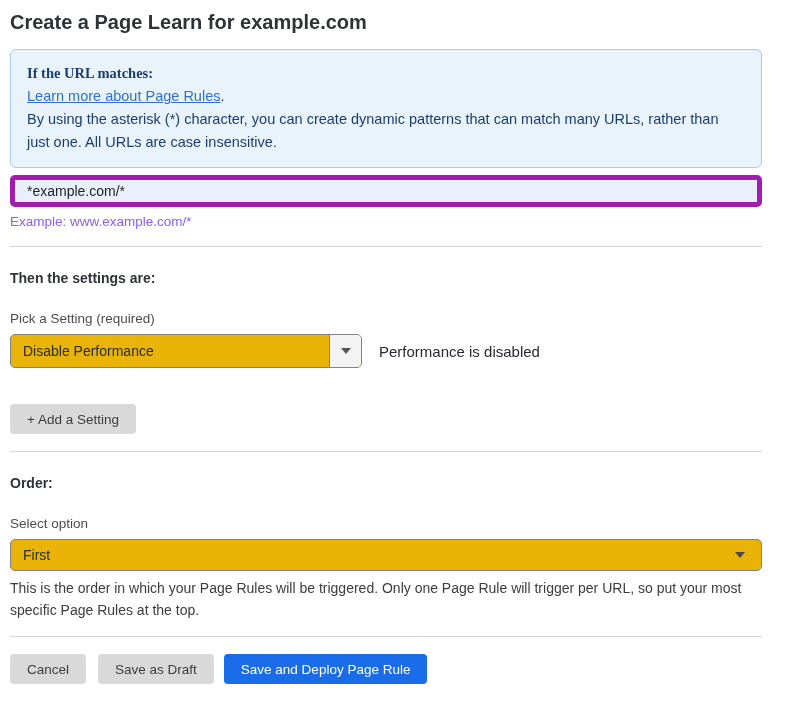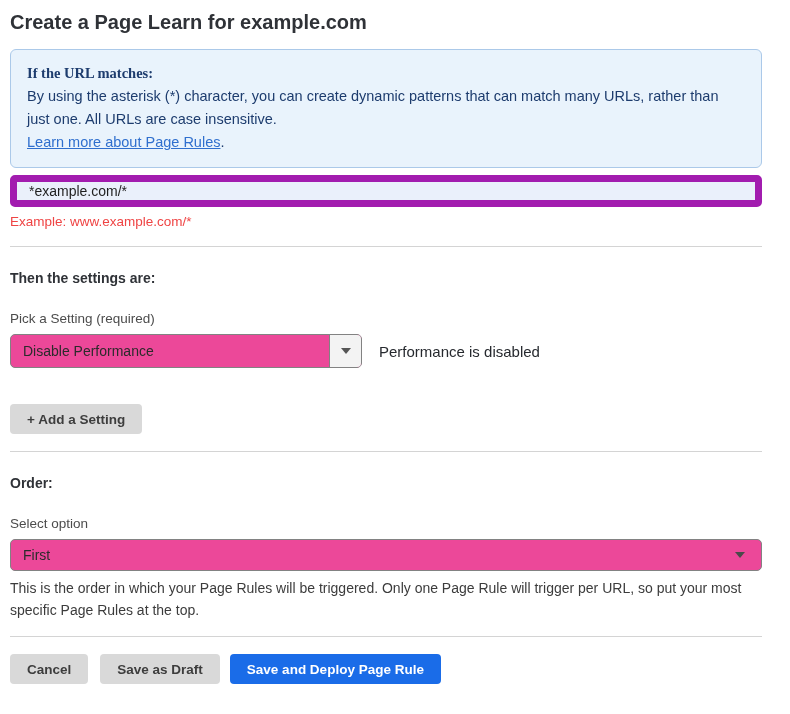--- a/index.html
+++ b/index.html
@@ -43,33 +43,33 @@
     color: #4c4c4c;
     line-height: 17px;
   }
 
   .url-input {
     display: block;
     margin-top: 7px;
     width: 100%;
     height: 32px;
     background: #eaf0fb;
-    border: 7px solid #a21caf;
+    border: 5px solid #a21caf;
     border-radius: 5px;
     padding: 0 12px;
     font-family: "Liberation Sans", sans-serif;
     font-size: 14px;
     color: #1f1f1f;
     outline: none;
   }
 
   .example-text {
     margin-top: 7px;
     font-size: 13.5px;
-    color: #ef4444;
+    color: #8b5cf6;
   }
 
   .divider {
     border: none;
     border-top: 1px solid #d4d4d4;
     margin-top: 17px;
   }
 
   .section-heading {
     margin-top: 21px;
@@ -83,21 +83,21 @@
     margin-top: 7px;
     display: flex;
     align-items: center;
   }
 
   .select-box {
     display: flex;
     align-items: center;
     border: 1px solid #828282;
     border-radius: 5px;
-    background: #ec4899;
+    background: #eab308;
     height: 34px;
     cursor: pointer;
     overflow: hidden;
   }
   .setting-select { width: 352px; }
   .select-value {
     flex: 1;
     padding: 0 12px;
     font-size: 14px;
     color: #2b2b2b;
@@ -131,21 +131,20 @@
     justify-content: center;
     height: 30px;
     border: none;
     border-radius: 4px;
     background: #d9d9d9;
     color: #3d3d3d;
     font-family: "Liberation Sans", sans-serif;
     font-size: 13.5px;
     padding: 0 17px;
     cursor: pointer;
-    font-weight: bold;
   }
   .add-setting-btn { margin-top: 36px; }
 
   .order-select {
     margin-top: 7px;
     width: 100%;
     height: 32px;
     position: relative;
   }
   .order-select .select-value { padding: 0 12px; }
@@ -181,22 +180,22 @@
 </style>
 </head>
 <body>
 
 <div class="container">
 
   <h1 class="page-title">Create a Page Learn for example.com</h1>
 
   <div class="info-box">
     <div class="info-heading">If the URL matches:</div>
+    <div><a>Learn more about Page Rules</a><span>.</span></div>
     <div>By using the asterisk (*) character, you can create dynamic patterns that can match many URLs, rather than just one. All URLs are case insensitive.</div>
-    <div><a>Learn more about Page Rules</a><span>.</span></div>
   </div>
 
   <input class="url-input" type="text" value="*example.com/*" style="">
   <div class="example-text">Example: www.example.com/*</div>
 
   <hr class="divider">
 
   <h2 class="section-heading">Then the settings are:</h2>
 
   <div class="field-label">Pick a Setting (required)</div>

